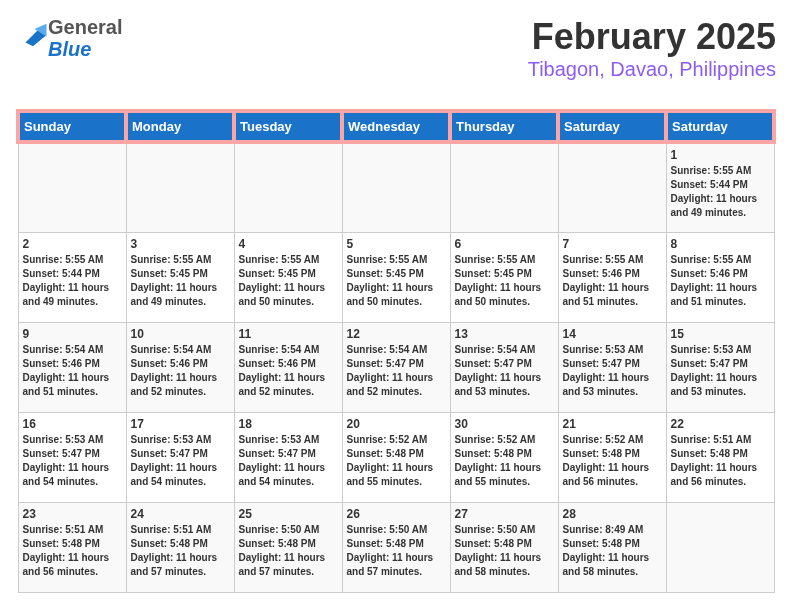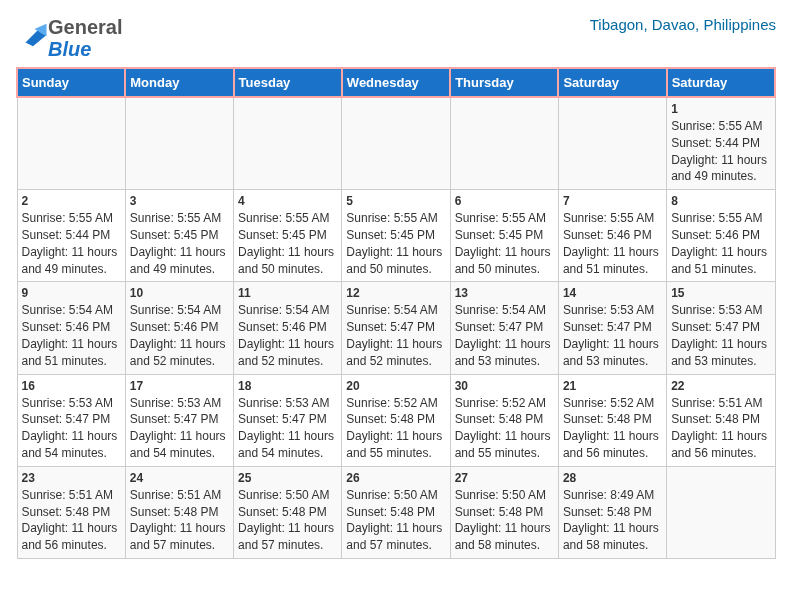--- a/index.html
+++ b/index.html
@@ -7,75 +7,76 @@
       font-family: Arial, sans-serif;
       background: #fff;
       width: 792px;
       min-height: 612px;
       padding: 16px;
     }
     .header {
       display: flex;
       justify-content: space-between;
       align-items: flex-start;
-      margin-bottom: 7px;
+      margin-bottom: 28px;
     }
     .logo {
       display: flex;
       align-items: center;
     }
     .logo-icon {
       width: 30px;
       height: 30px;
       margin-left: 2px;
       margin-top: -2px;
     }
     .title-block {
       text-align: right;
     }
     .month-title {
       font-size: 36px;
       font-weight: bold;
       color: #333;
     }
     .subtitle {
-      font-size: 15px;
-      color: #0369a1;
+      font-size: 20px;
+      color: #8b5cf6;
     }
     table {
       width: 100%;
       border-collapse: collapse;
       table-layout: fixed;
     }
     thead th {
       background-color: #1a73c8;
       color: #fff;
       font-size: 13px;
       font-weight: bold;
       padding: 6px 4px;
       text-align: left;
-      border: 2px solid #fca5a5;
+      border: 4px solid #fca5a5;
     }
     tbody td {
       border: 1px solid #ccc;
       vertical-align: top;
       padding: 4px;
       height: 90px;
       font-size: 10.5px;
       color: #333;
     }
     .day-num {
       font-size: 12px;
       font-weight: bold;
       margin-bottom: 2px;
     }
     .day-info {
-      font-size: 12px;
+      font-size: 10px;
       line-height: 1.4;
       color: #333;
+      font-weight: bold;
     }
     .empty { background: #fff; }
     tbody tr:nth-child(odd) { background: #f9f9f9; }
     tbody tr:nth-child(even) { background: #fff; }
     tbody td.empty { background: inherit; }
   </style>
 </head>
 <body>
 
 <div class="header">
@@ -87,20 +88,21 @@
       </svg>
     </div>
     <div>
       <div style="font-size:20px;font-weight:bold;color:#555;line-height:1.1;">
         <span style="color:#555;">General</span><br>
         <span style="color:#1a73c8;font-style:italic;">Blue</span>
       </div>
     </div>
   </div>
   <div class="title-block">
+    <div class="month-title">February 2025</div>
     <div class="subtitle">Tibagon, Davao, Philippines</div>
   </div>
 </div>
 
 <table>
   <thead>
     <tr id="header-row">
         <th>Sunday</th>
         <th>Monday</th>
         <th>Tuesday</th>

